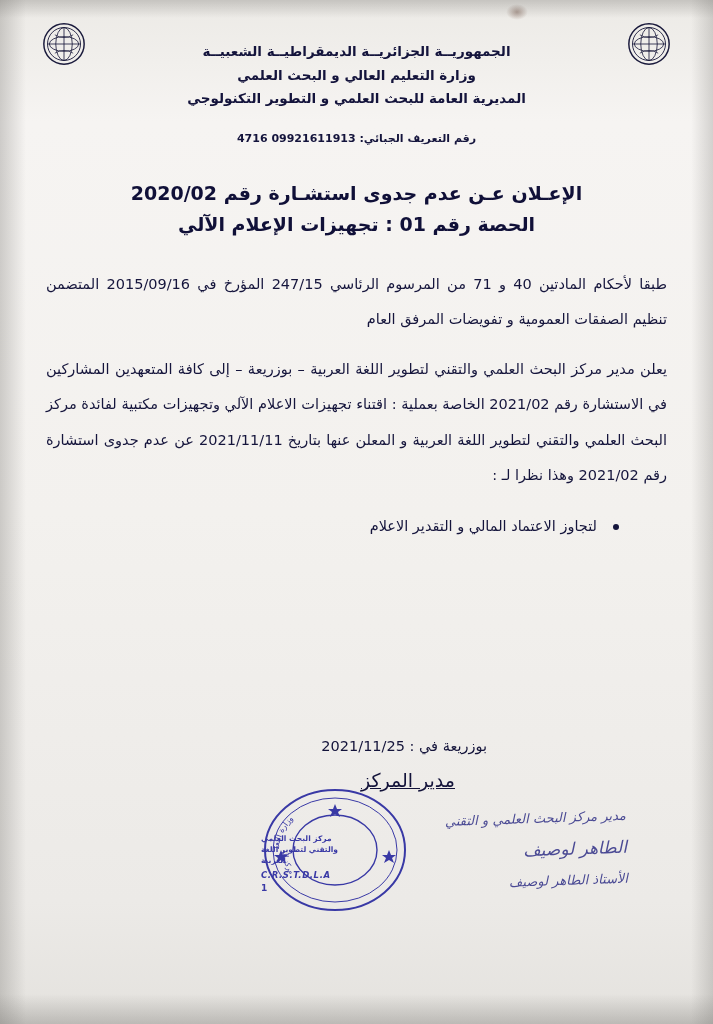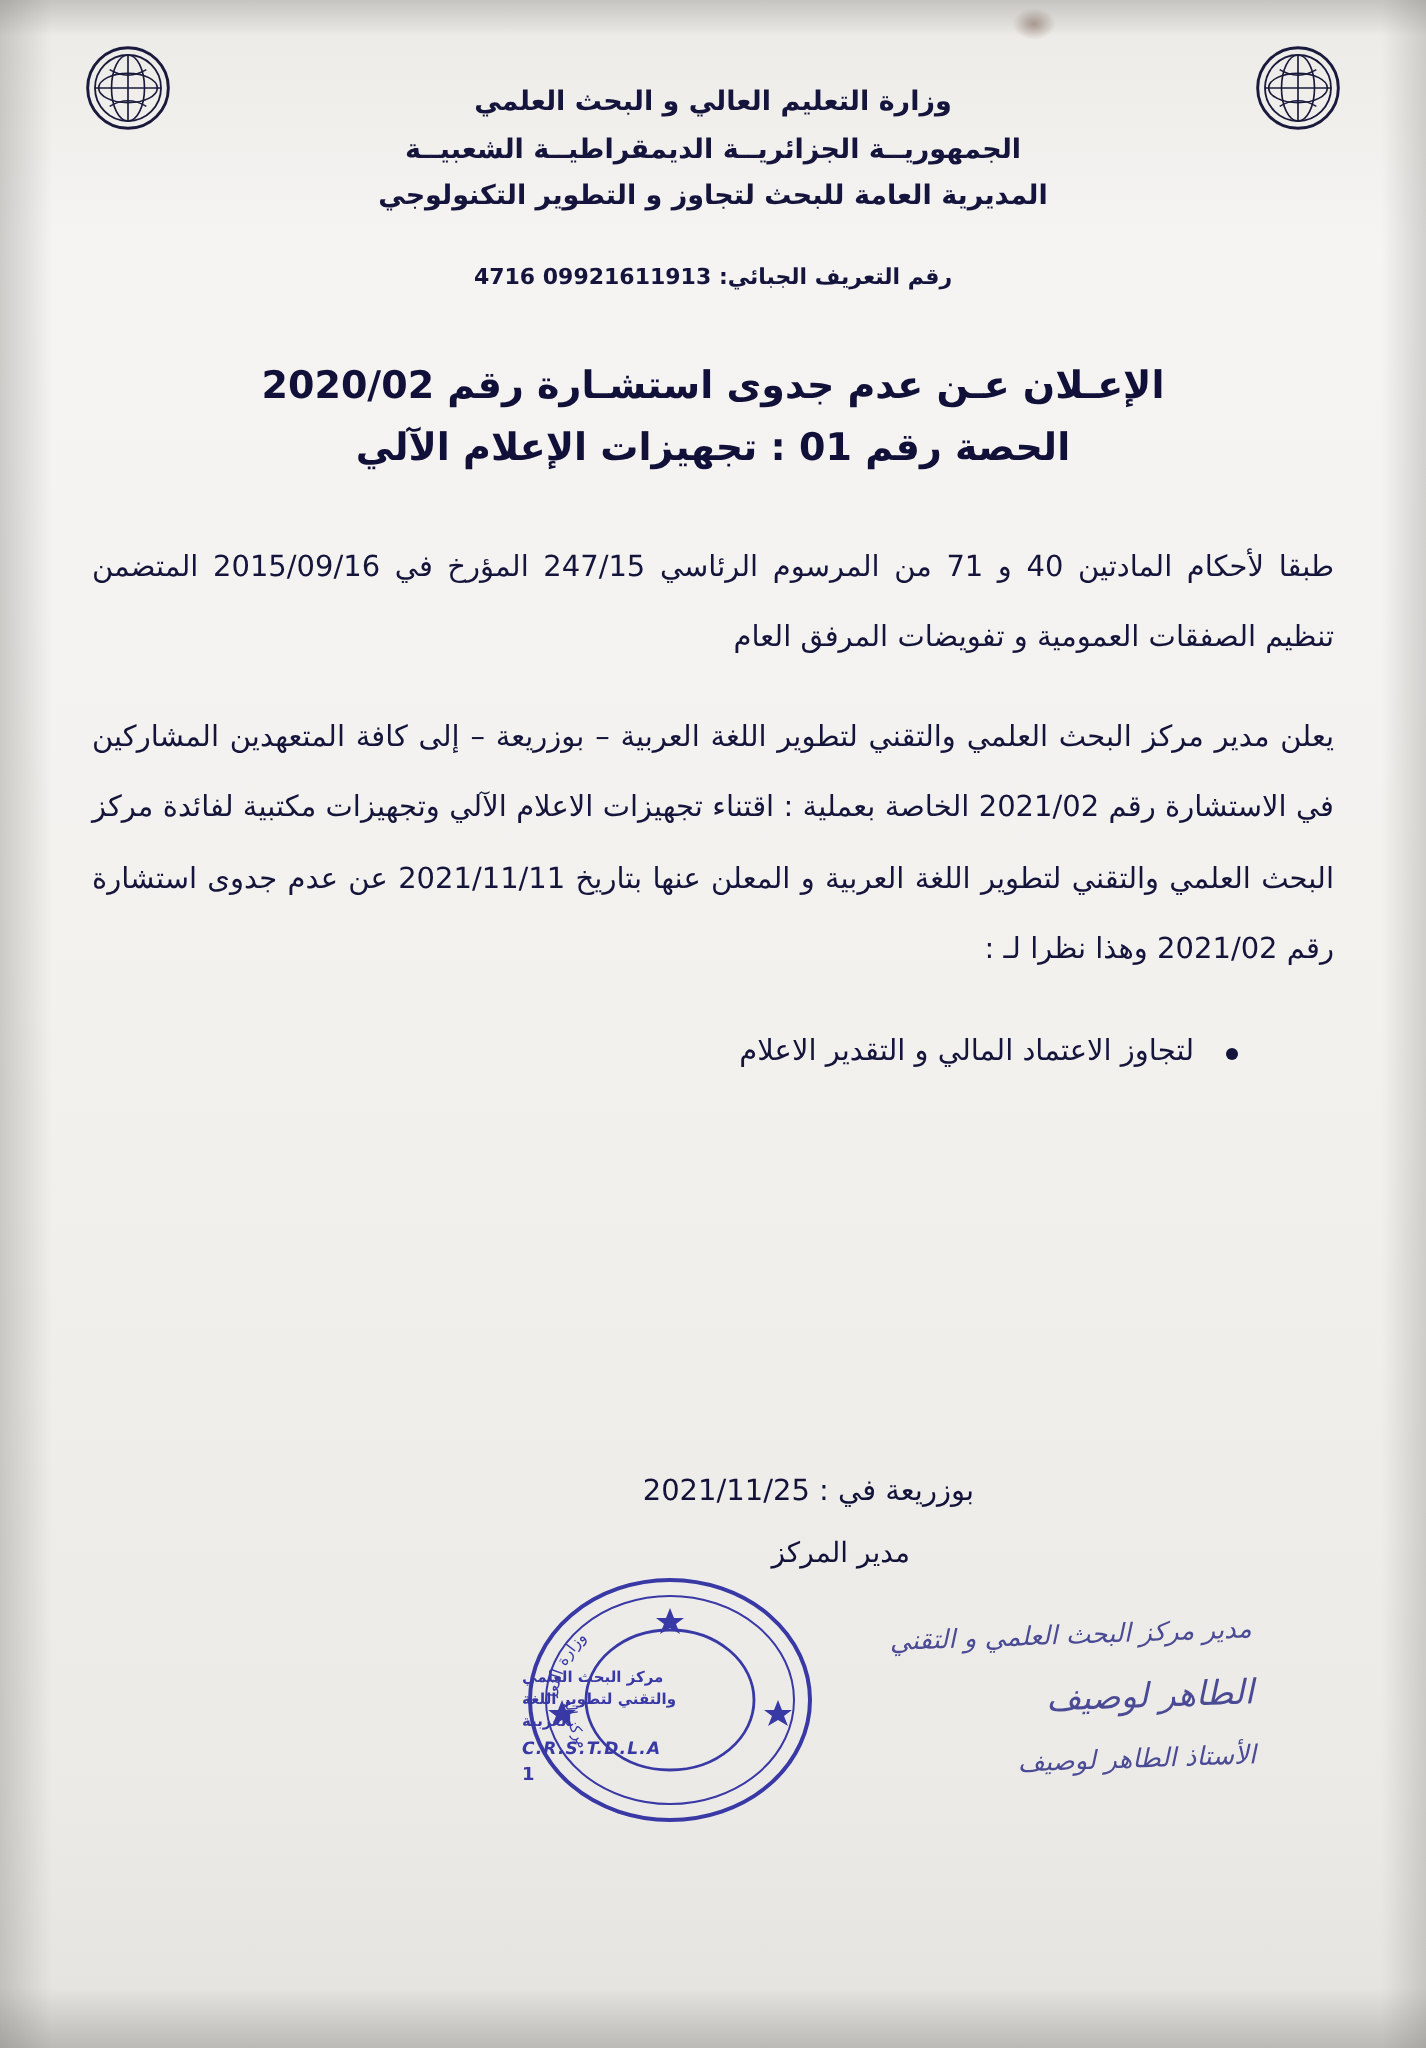--- a/index.html
+++ b/index.html
@@ -165,23 +165,24 @@
     left: 46px;
     top: 732px;
   }
   .place-date {
     text-align: right;
     font-size: 14.5px;
     padding-right: 180px;
     line-height: 2;
   }
   .director-label {
-    font-size: 14px;
+    font-size: 19px;
     padding-right: 212px;
     margin-top: 8px;
+    text-decoration: underline;
   }
 
   .handwriting {
     position: absolute;
     right: 40px;
     top: 76px;
     width: 250px;
     color: #2f2f86;
     font-family: "DejaVu Serif", serif;
     font-style: italic;
@@ -266,23 +267,23 @@
       <line x1="6" y1="24" x2="42" y2="24" stroke="#1a1a3c" stroke-width="0.9"></line>
       <path d="M24 6 L24 42" stroke="#1a1a3c" stroke-width="0.9"></path>
       <path d="M14 14 Q24 20 34 14" fill="none" stroke="#1a1a3c" stroke-width="0.8"></path>
       <path d="M14 34 Q24 28 34 34" fill="none" stroke="#1a1a3c" stroke-width="0.8"></path>
     </svg>
   </div>
 
   <div class="content">
 
     <div class="header-block">
+      <div class="hline">الجمهوريــة الجزائريــة الديمقراطيــة الشعبيــة</div>
       <div class="hline">وزارة التعليم العالي و البحث العلمي</div>
-      <div class="hline">الجمهوريــة الجزائريــة الديمقراطيــة الشعبيــة</div>
-      <div class="hline">المديرية العامة للبحث لتجاوز و التطوير التكنولوجي</div>
+      <div class="hline">المديرية العامة للبحث العلمي و التطوير التكنولوجي</div>
       <div class="hline idline">رقم التعريف الجبائي: 09921611913 4716</div>
     </div>
 
     <div class="title-block">
       <div class="tline">الإعـلان عـن عدم جدوى استشـارة رقم  2020/02</div>
       <div class="tline">الحصة رقم 01 : تجهيزات الإعلام الآلي</div>
     </div>
 
     <div class="body-block">
       <p>طبقا لأحكام المادتين 40 و 71 من المرسوم الرئاسي 247/15 المؤرخ في 2015/09/16 المتضمن تنظيم الصفقات العمومية و تفويضات المرفق العام</p>

